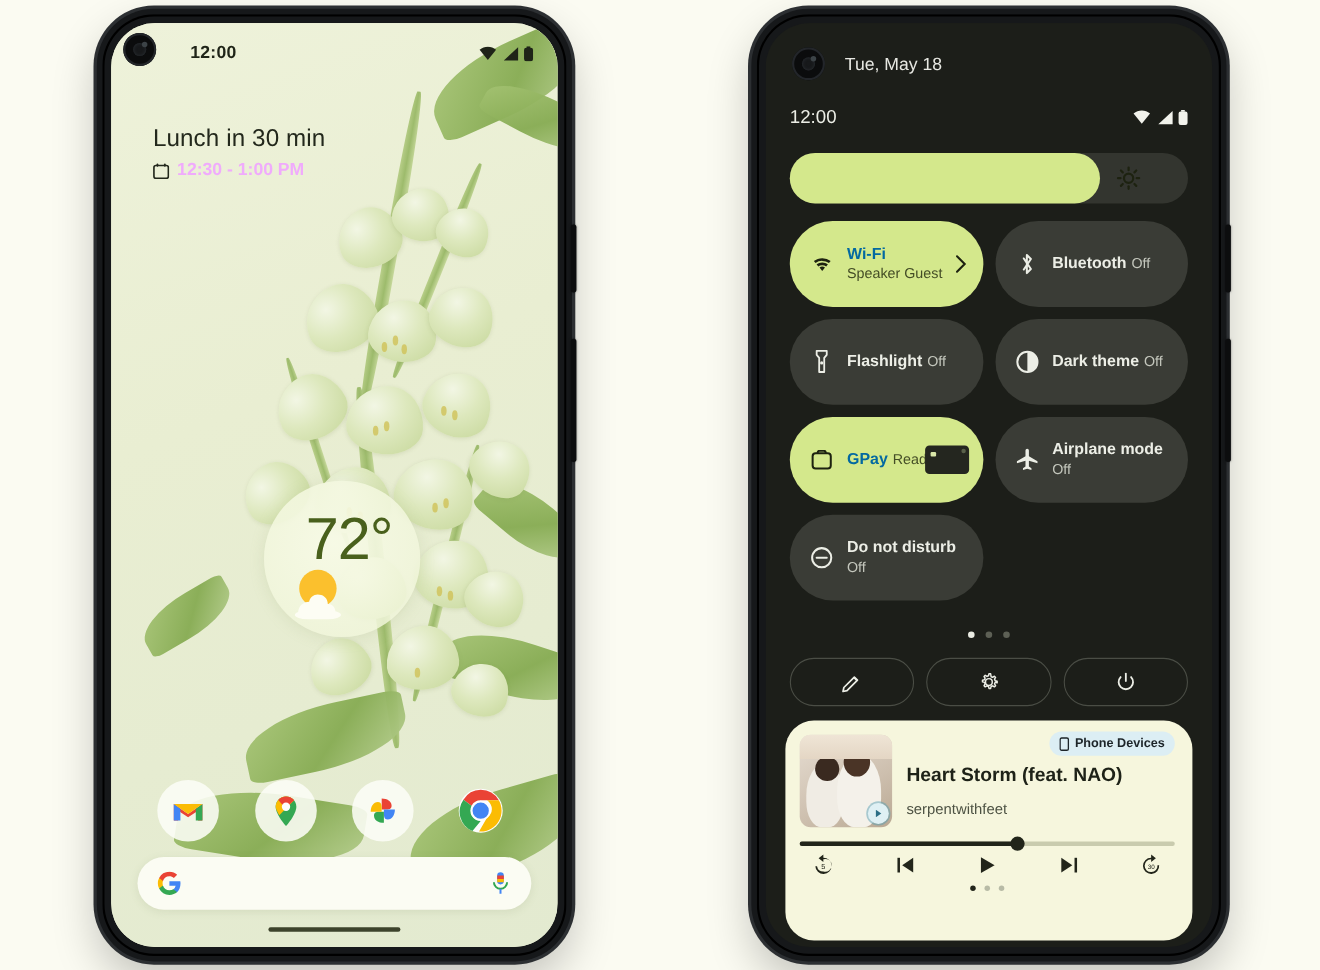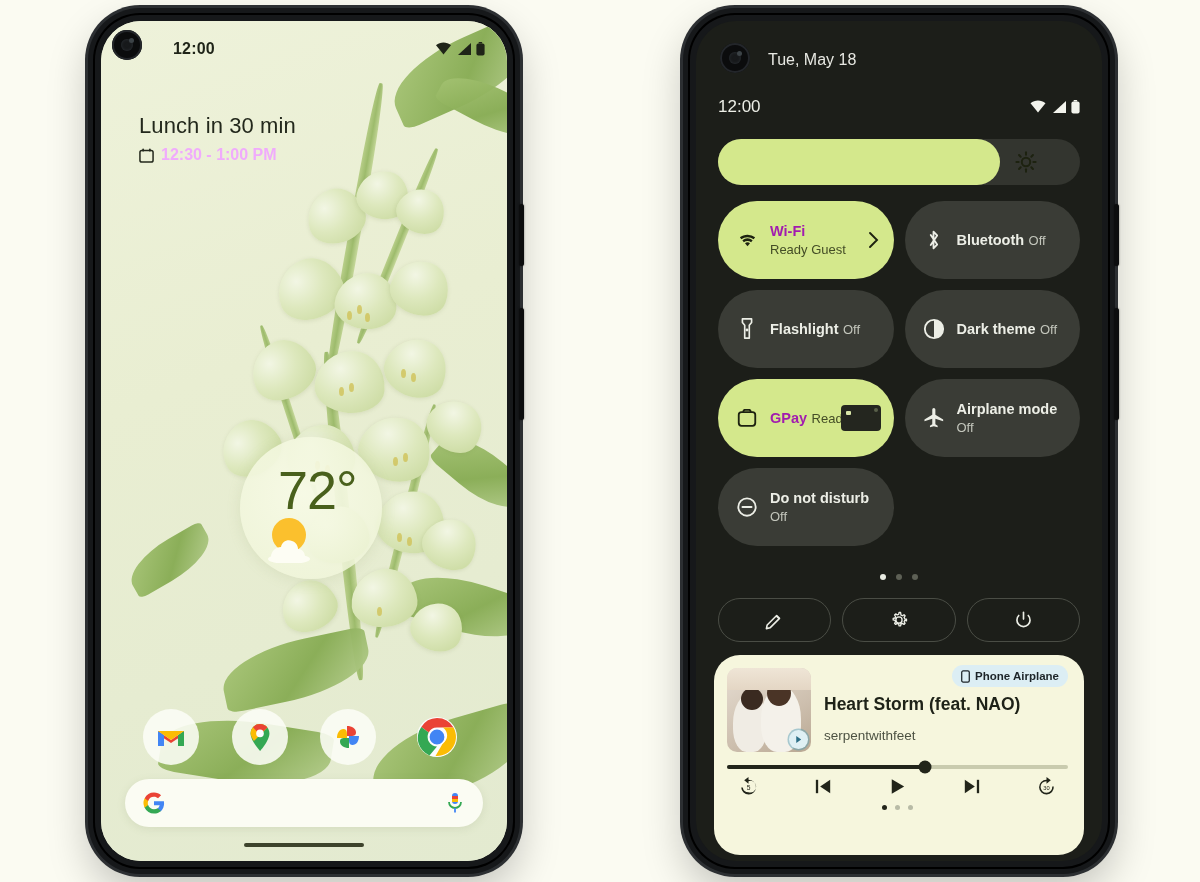--- a/index.html
+++ b/index.html
@@ -94,21 +94,21 @@
            display:grid; grid-template-columns:1fr 1fr; gap:11px 11px; }
   .tile { height:78px; border-radius:40px; background:#3a3c36; display:flex; align-items:center;
           padding:0 16px; position:relative; }
   .tile.on { background:#d4e88c; }
   .tile .t-icon { width:26px; display:flex; justify-content:center; flex:0 0 26px; }
   .tile .t-text { margin-left:10px; min-width:0; }
   .tile .t-label { font-size:14.5px; font-weight:700; color:#eceee6; line-height:1.15;
                    white-space:nowrap; overflow:hidden; text-overflow:ellipsis; }
   .tile .t-sub { font-size:13px; color:#c3c6bc; margin-top:2px; white-space:nowrap;
                  overflow:hidden; text-overflow:ellipsis; }
-  .tile.on .t-label { color:#a21caf; }
+  .tile.on .t-label { color:#0369a1; }
   .tile.on .t-sub   { color:#444d26; }
   .tile .chev { position:absolute; right:15px; top:50%; transform:translateY(-50%); }
   .tile .gpay-card { position:absolute; right:13px; top:50%; transform:translateY(-50%);
                      width:40px; height:26px; border-radius:4px; background:#24261f; }
   .tile .gpay-card::before{ content:""; position:absolute; left:5px; top:6px; width:5px; height:4px;
                      border-radius:1px; background:#d9e6a8; }
   .tile .gpay-card::after{ content:""; position:absolute; right:3px; top:3px; width:4px; height:4px;
                      border-radius:50%; background:#59604a; }
 
   .qs-dots { position:absolute; left:0; right:0; top:553px; display:flex; justify-content:center;
@@ -385,21 +385,21 @@
           <div class="tile on">
             <span class="t-icon">
               <svg width="21" height="17" viewBox="0 0 22 17">
                   <path d="M11 14.6l2.6-3.3a4.2 4.2 0 00-5.2 0z" fill="#1d2210"></path>
                   <path d="M4.6 7.1A10.3 10.3 0 0111 5c2.4 0 4.6.8 6.4 2.1l1.6-2A12.8 12.8 0 0011 2.4c-3 0-5.8 1-8 2.7z" fill="#1d2210"></path>
                   <path d="M7.2 10.3A6.3 6.3 0 0111 9.1c1.4 0 2.7.4 3.8 1.2l1.6-2a8.8 8.8 0 00-10.8 0z" fill="#1d2210"></path>
                 </svg>
             </span>
             <span class="t-text">
               <span class="t-label">Wi-Fi</span>
-              <span class="t-sub">Ready Guest</span>
+              <span class="t-sub">Speaker Guest</span>
             </span>
             <span class="chev">
               <svg width="11" height="17" viewBox="0 0 11 17">
                   <path d="M2 1.5L9 8.5 2 15.5" fill="none" stroke="#1d2210" stroke-width="1.9" stroke-linecap="round"></path>
                 </svg>
             </span>
           </div>
 
           <div class="tile">
             <span class="t-icon">
@@ -526,21 +526,21 @@
                   </svg>
               </div>
             </div>
             <div class="media-info">
               <div class="chip">
                 <span>
                   <svg width="9" height="13" viewBox="0 0 10 14">
                       <rect x="0.8" y="0.8" width="8.4" height="12.4" rx="1.6" fill="none" stroke="#1d2529" stroke-width="1.4"></rect>
                     </svg>
                 </span>
-                <span class="chip-label">Phone Airplane</span>
+                <span class="chip-label">Phone Devices</span>
               </div>
               <div class="track-title">Heart Storm (feat. NAO)</div>
               <div class="track-artist">serpentwithfeet</div>
             </div>
           </div>
 
           <div class="progress">
             <div class="done"></div>
             <div class="knob"></div>
           </div>

